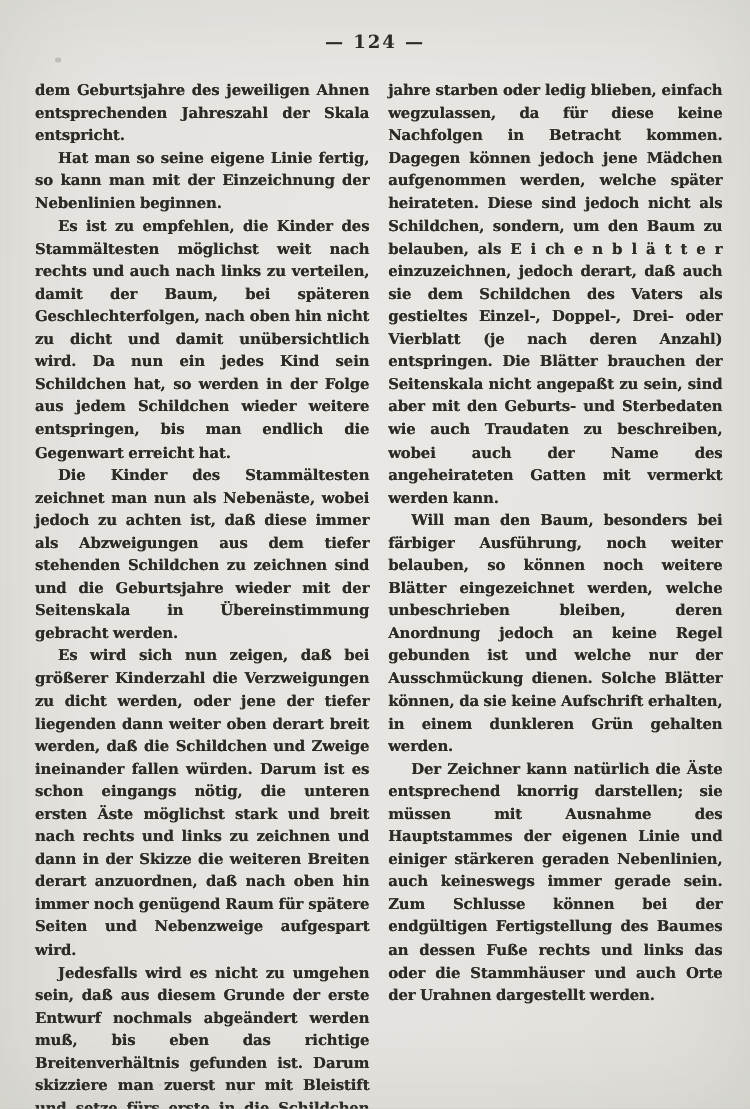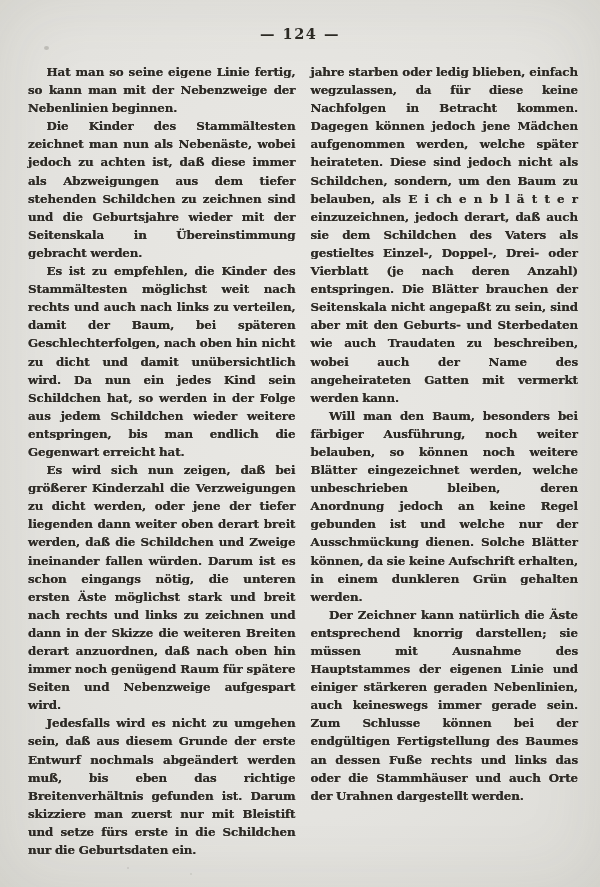--- a/index.html
+++ b/index.html
@@ -56,23 +56,24 @@
 </head>
 <body>
 
 <div class="page">
 
   <div class="running-head">— 124 —</div>
 
   <div class="columns">
 
     <div class="col">
-      <p>Hat man so seine eigene Linie fertig, so kann man mit der Nebenzweige der Nebenlinien beginnen.</p>
+      <p class="cont">dem Geburtsjahre des jeweiligen Ahnen entsprechenden Jahreszahl der Skala entspricht.</p>
+      <p>Hat man so seine eigene Linie fertig, so kann man mit der Einzeichnung der Nebenlinien beginnen.</p>
+      <p>Es ist zu empfehlen, die Kinder des Stammältesten möglichst weit nach rechts und auch nach links zu verteilen, damit der Baum, bei späteren Geschlechterfolgen, nach oben hin nicht zu dicht und damit unübersichtlich wird. Da nun ein jedes Kind sein Schildchen hat, so werden in der Folge aus jedem Schildchen wieder weitere entspringen, bis man endlich die Gegenwart erreicht hat.</p>
       <p>Die Kinder des Stammältesten zeichnet man nun als Nebenäste, wobei jedoch zu achten ist, daß diese immer als Abzweigungen aus dem tiefer stehenden Schildchen zu zeichnen sind und die Geburtsjahre wieder mit der Seitenskala in Übereinstimmung gebracht werden.</p>
-      <p>Es ist zu empfehlen, die Kinder des Stammältesten möglichst weit nach rechts und auch nach links zu verteilen, damit der Baum, bei späteren Geschlechterfolgen, nach oben hin nicht zu dicht und damit unübersichtlich wird. Da nun ein jedes Kind sein Schildchen hat, so werden in der Folge aus jedem Schildchen wieder weitere entspringen, bis man endlich die Gegenwart erreicht hat.</p>
       <p>Es wird sich nun zeigen, daß bei größerer Kinderzahl die Verzweigungen zu dicht werden, oder jene der tiefer liegenden dann weiter oben derart breit werden, daß die Schildchen und Zweige ineinander fallen würden. Darum ist es schon eingangs nötig, die unteren ersten Äste möglichst stark und breit nach rechts und links zu zeichnen und dann in der Skizze die weiteren Breiten derart anzuordnen, daß nach oben hin immer noch genügend Raum für spätere Seiten und Nebenzweige aufgespart wird.</p>
       <p>Jedesfalls wird es nicht zu umgehen sein, daß aus diesem Grunde der erste Entwurf nochmals abgeändert werden muß, bis eben das richtige Breitenverhältnis gefunden ist. Darum skizziere man zuerst nur mit Bleistift und setze fürs erste in die Schildchen nur die Geburtsdaten ein.</p>
 
     </div>
 
     <div class="col">
       <p class="cont">jahre starben oder ledig blieben, einfach wegzulassen, da für diese keine Nachfolgen in Betracht kommen. Dagegen können jedoch jene Mädchen aufgenommen werden, welche später heirateten. Diese sind jedoch nicht als Schildchen, sondern, um den Baum zu belauben, als E i ch e n b l ä t t e r einzuzeichnen, jedoch derart, daß auch sie dem Schildchen des Vaters als gestieltes Einzel-, Doppel-, Drei- oder Vierblatt (je nach deren Anzahl) entspringen. Die Blätter brauchen der Seitenskala nicht angepaßt zu sein, sind aber mit den Geburts- und Sterbedaten wie auch Traudaten zu beschreiben, wobei auch der Name des angeheirateten Gatten mit vermerkt werden kann.</p>
       <p>Will man den Baum, besonders bei färbiger Ausführung, noch weiter belauben, so können noch weitere Blätter eingezeichnet werden, welche unbeschrieben bleiben, deren Anordnung jedoch an keine Regel gebunden ist und welche nur der Ausschmückung dienen. Solche Blätter können, da sie keine Aufschrift erhalten, in einem dunkleren Grün gehalten werden.</p>
       <p>Der Zeichner kann natürlich die Äste entsprechend knorrig darstellen; sie müssen mit Ausnahme des Hauptstammes der eigenen Linie und einiger stärkeren geraden Nebenlinien, auch keineswegs immer gerade sein. Zum Schlusse können bei der endgültigen Fertigstellung des Baumes an dessen Fuße rechts und links das oder die Stammhäuser und auch Orte der Urahnen dargestellt werden.</p>
 

